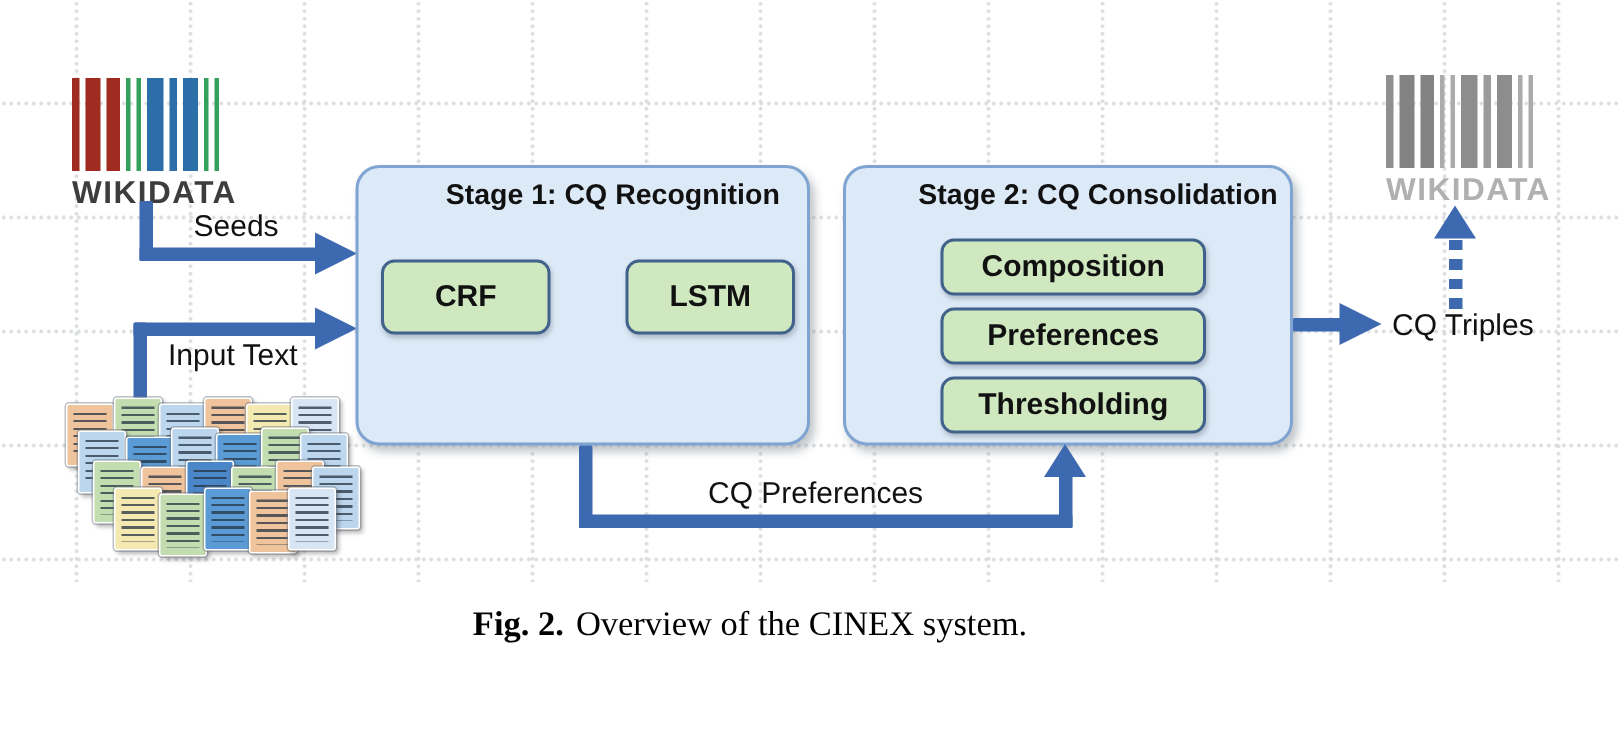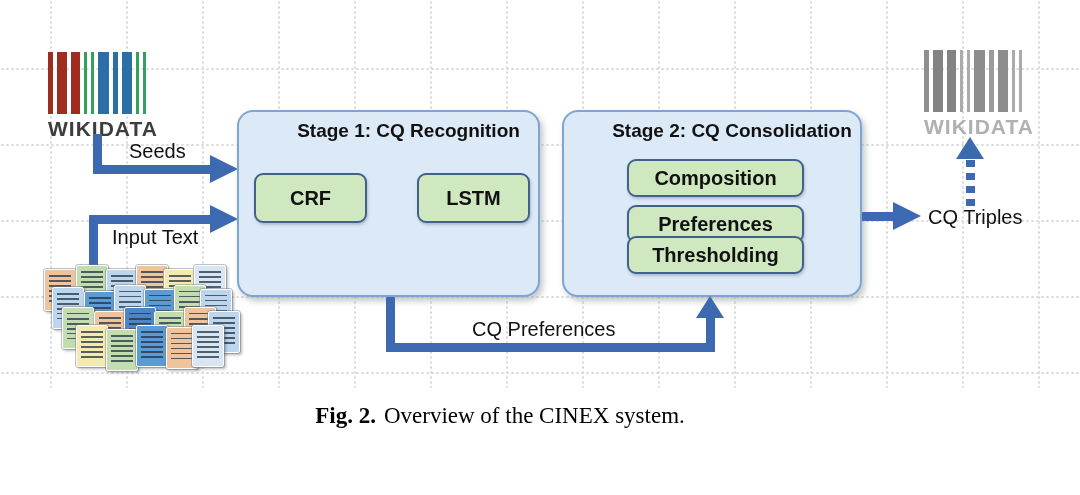--- a/index.html
+++ b/index.html
@@ -50,21 +50,21 @@
   .method {
     position:absolute; background:var(--method-fill); border:2px solid var(--method-border);
     border-radius:9px; display:flex; align-items:center; justify-content:center;
     font-size:20px; font-weight:bold; box-shadow:1px 2px 3px rgba(110,120,135,.4);
   }
   .m-crf  { left:15px;  top:61px; width:113px; height:50px; }
   .m-lstm { left:178px; top:61px; width:113px; height:50px; }
   .or-label { position:absolute; left:128px; top:61px; width:50px; height:50px;
     display:flex; align-items:center; justify-content:center; font-size:19px; }
   .step { left:63px; width:177px; height:38px; }
-  .s-0 { top:47px; } .s-1 { top:93px; } .s-2 { top:124px; }
+  .s-0 { top:47px; } .s-1 { top:93px; } .s-2 { top:139px; }
   
   .docs { position:absolute; left:42px; top:263px; width:210px; height:110px; }
   .doc { position:absolute; width:32px; height:42px; border:1px solid #fff;
     outline:1px solid rgba(110,120,130,.45); border-radius:2px;
     box-shadow:2px 2px 3px rgba(0,0,0,.28); }
   .doc::before { content:''; position:absolute; left:4px; right:4px; top:5px; bottom:5px;
     background:repeating-linear-gradient(180deg, rgba(35,50,65,.75) 0 1.5px, transparent 1.5px 5px); }
   
   .caption { position:absolute; left:0; top:403px; width:1000px; text-align:center;
     font-family:"Liberation Serif", serif; font-size:23px; color:#000; }

